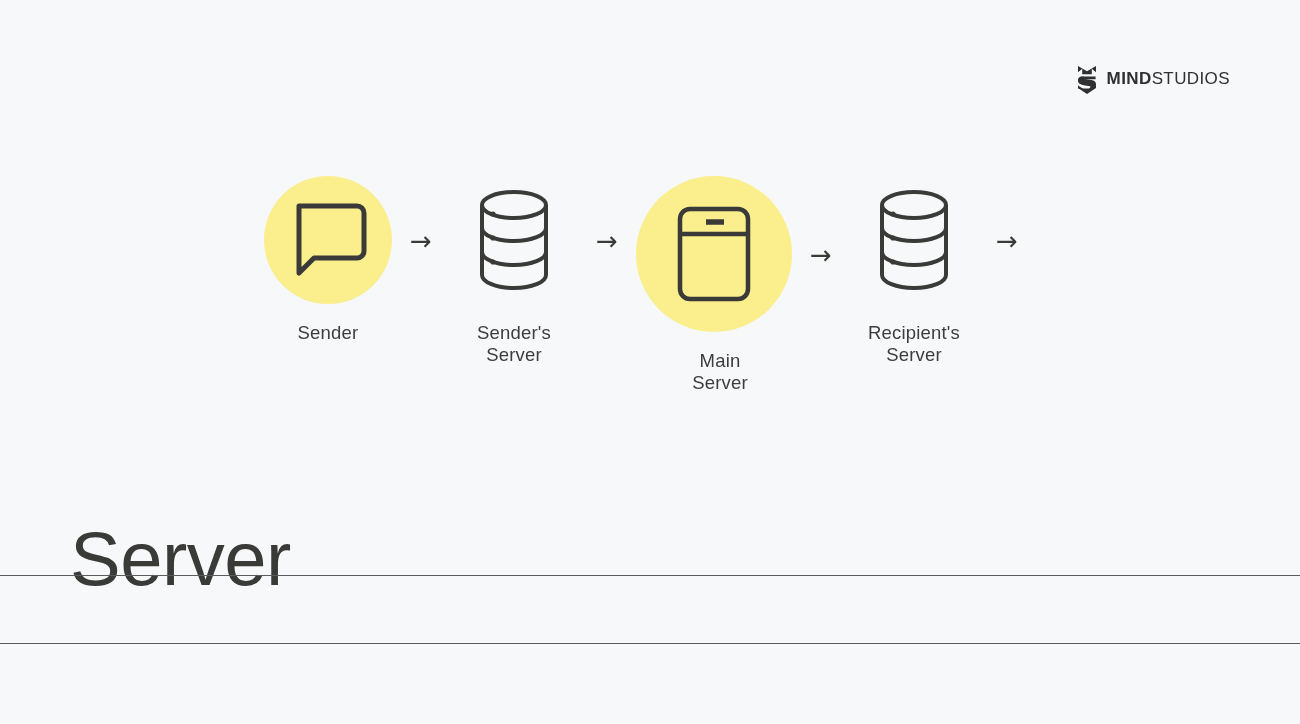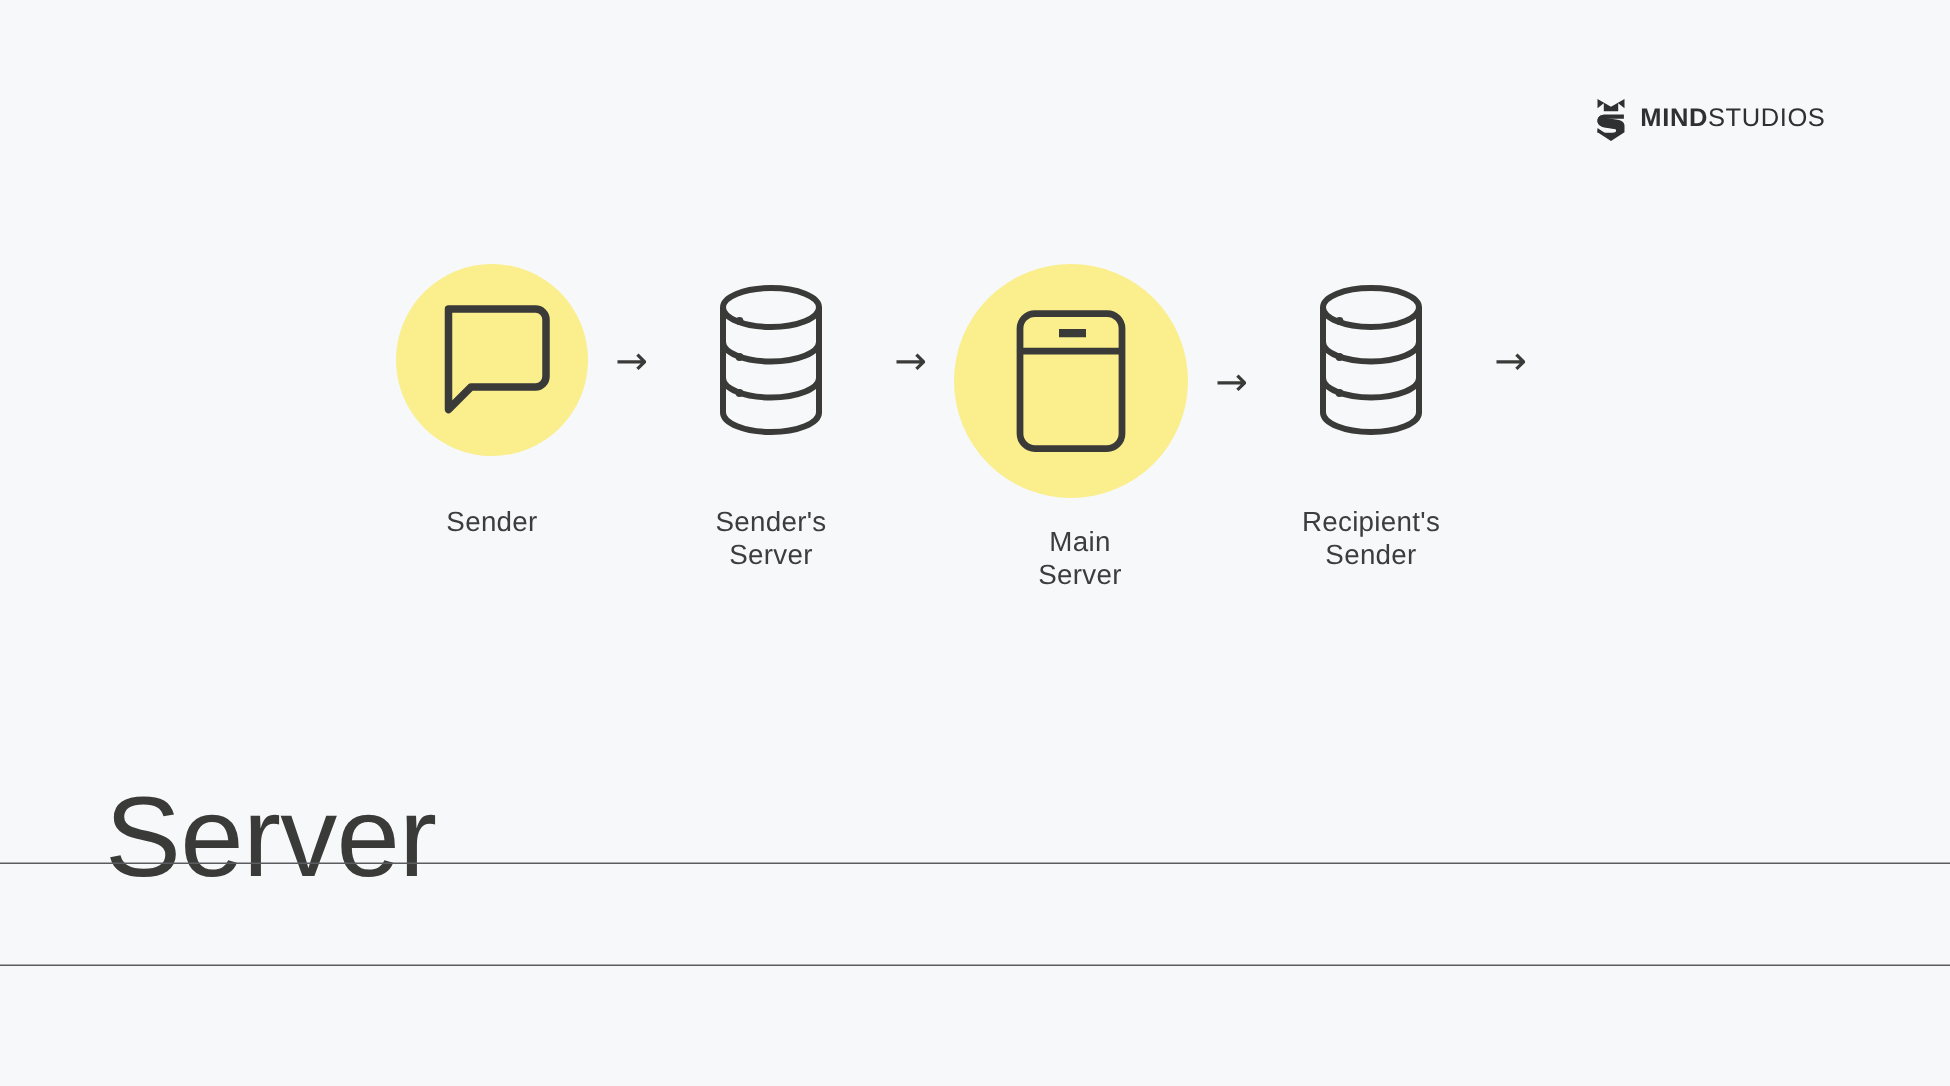--- a/index.html
+++ b/index.html
@@ -14,21 +14,21 @@
     background: #f7f8f9;
     font-family: "Liberation Sans", sans-serif;
     color: #3a3a38;
     position: relative;
   }
 
   
   .logo {
     position: absolute;
     top: 64px;
-    right: 83px;
+    right: 70px;
     display: flex;
     align-items: center;
     gap: 9px;
   }
   .logo-mark { width: 22px; height: 30px; display: block; }
   .logo-text {
     font-size: 17px;
     letter-spacing: 0.4px;
     color: #2f3032;
     white-space: nowrap;
@@ -67,21 +67,21 @@
     width: 156px; height: 156px;
     border-radius: 50%;
     background: #faee8d;
   }
   .badge.plain {
     width: 128px; height: 128px;
     background: transparent;
   }
 
   .node-label {
-    margin-top: 33px;
+    margin-top: 18px;
     font-size: 18.5px;
     line-height: 22px;
     text-align: center;
     color: #3c3d40;
     letter-spacing: 0.2px;
     white-space: pre-line;
   }
 
   .node.big .node-label { margin-top: 18px; margin-left: 12px; }
 
@@ -206,21 +206,21 @@
           <path d="M3 17 V87 A32 13 0 0 0 67 87 V17" stroke="#3a3a38" stroke-width="4" fill="none"></path>
           <path d="M3 40 A32 13 0 0 0 67 40" stroke="#3a3a38" stroke-width="4" fill="none"></path>
           <path d="M3 64 A32 13 0 0 0 67 64" stroke="#3a3a38" stroke-width="4" fill="none"></path>
           <circle cx="14" cy="26" r="2.6" fill="#3a3a38"></circle>
           <circle cx="14" cy="50" r="2.6" fill="#3a3a38"></circle>
           <circle cx="14" cy="74" r="2.6" fill="#3a3a38"></circle>
         </svg>
       </span>
     </div>
     <div class="node-label">Recipient's
-Sender</div>
+Server</div>
   </div>
 
   <div class="arrow">→</div>
 
 
 </div>
 
 <div class="big-title">Server</div>
 
 <div class="rule one"></div>

